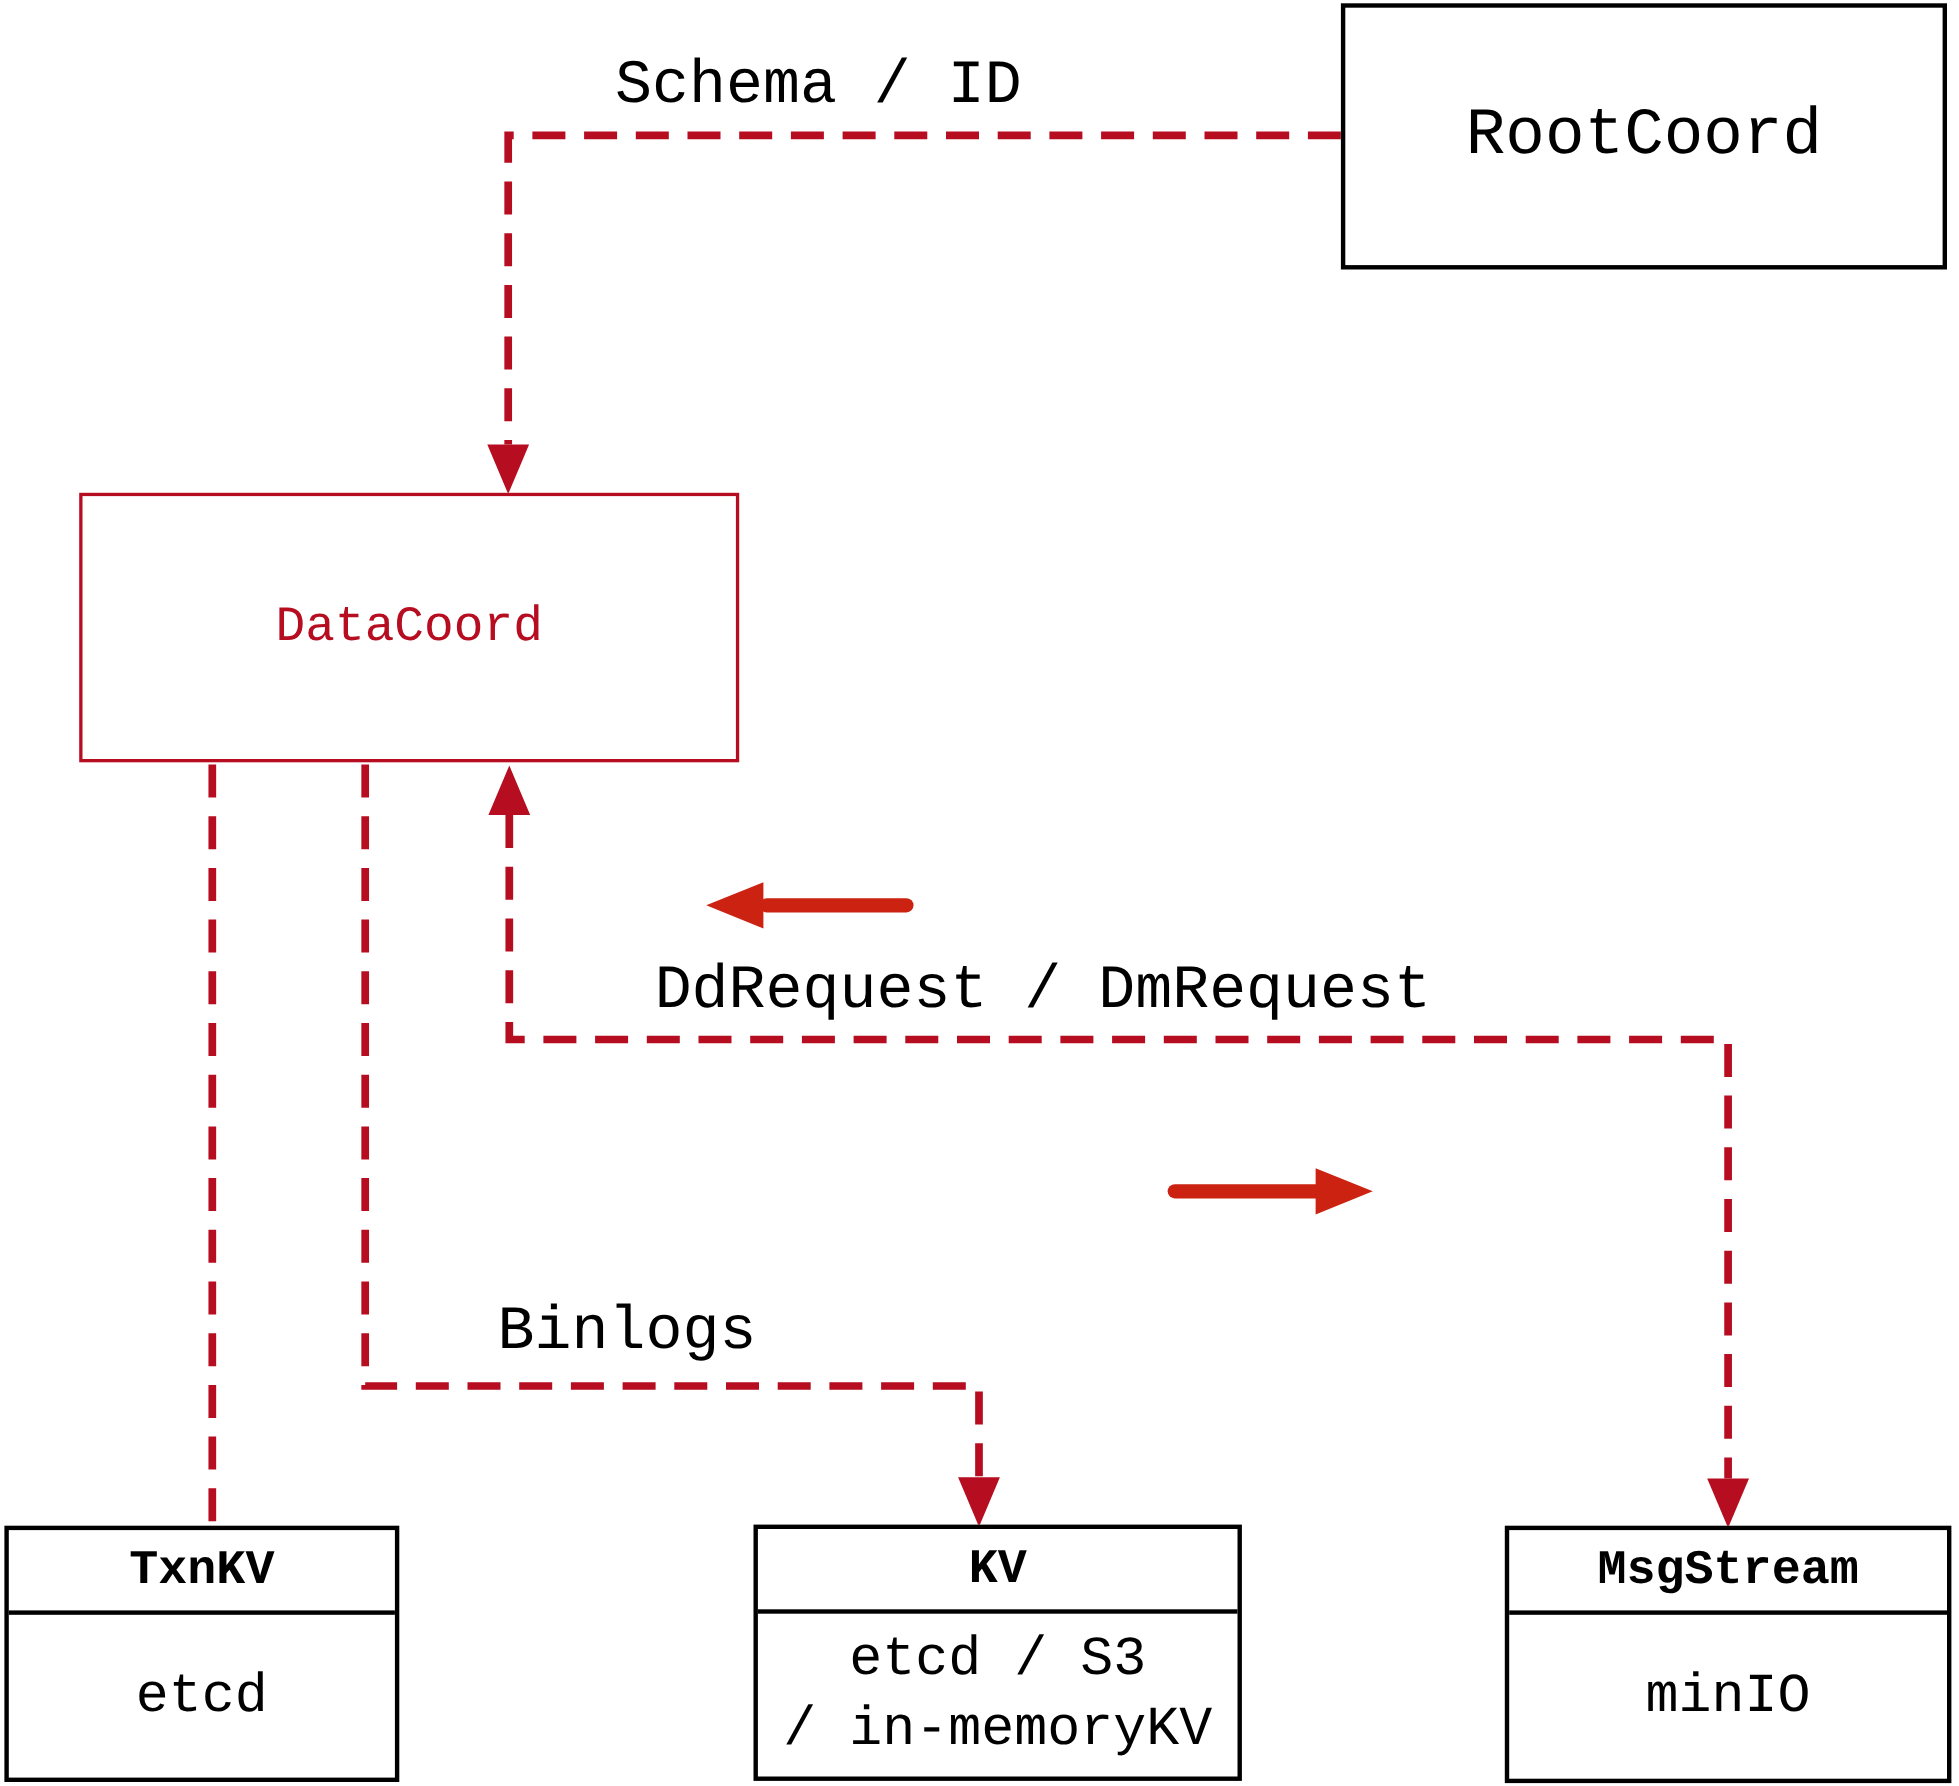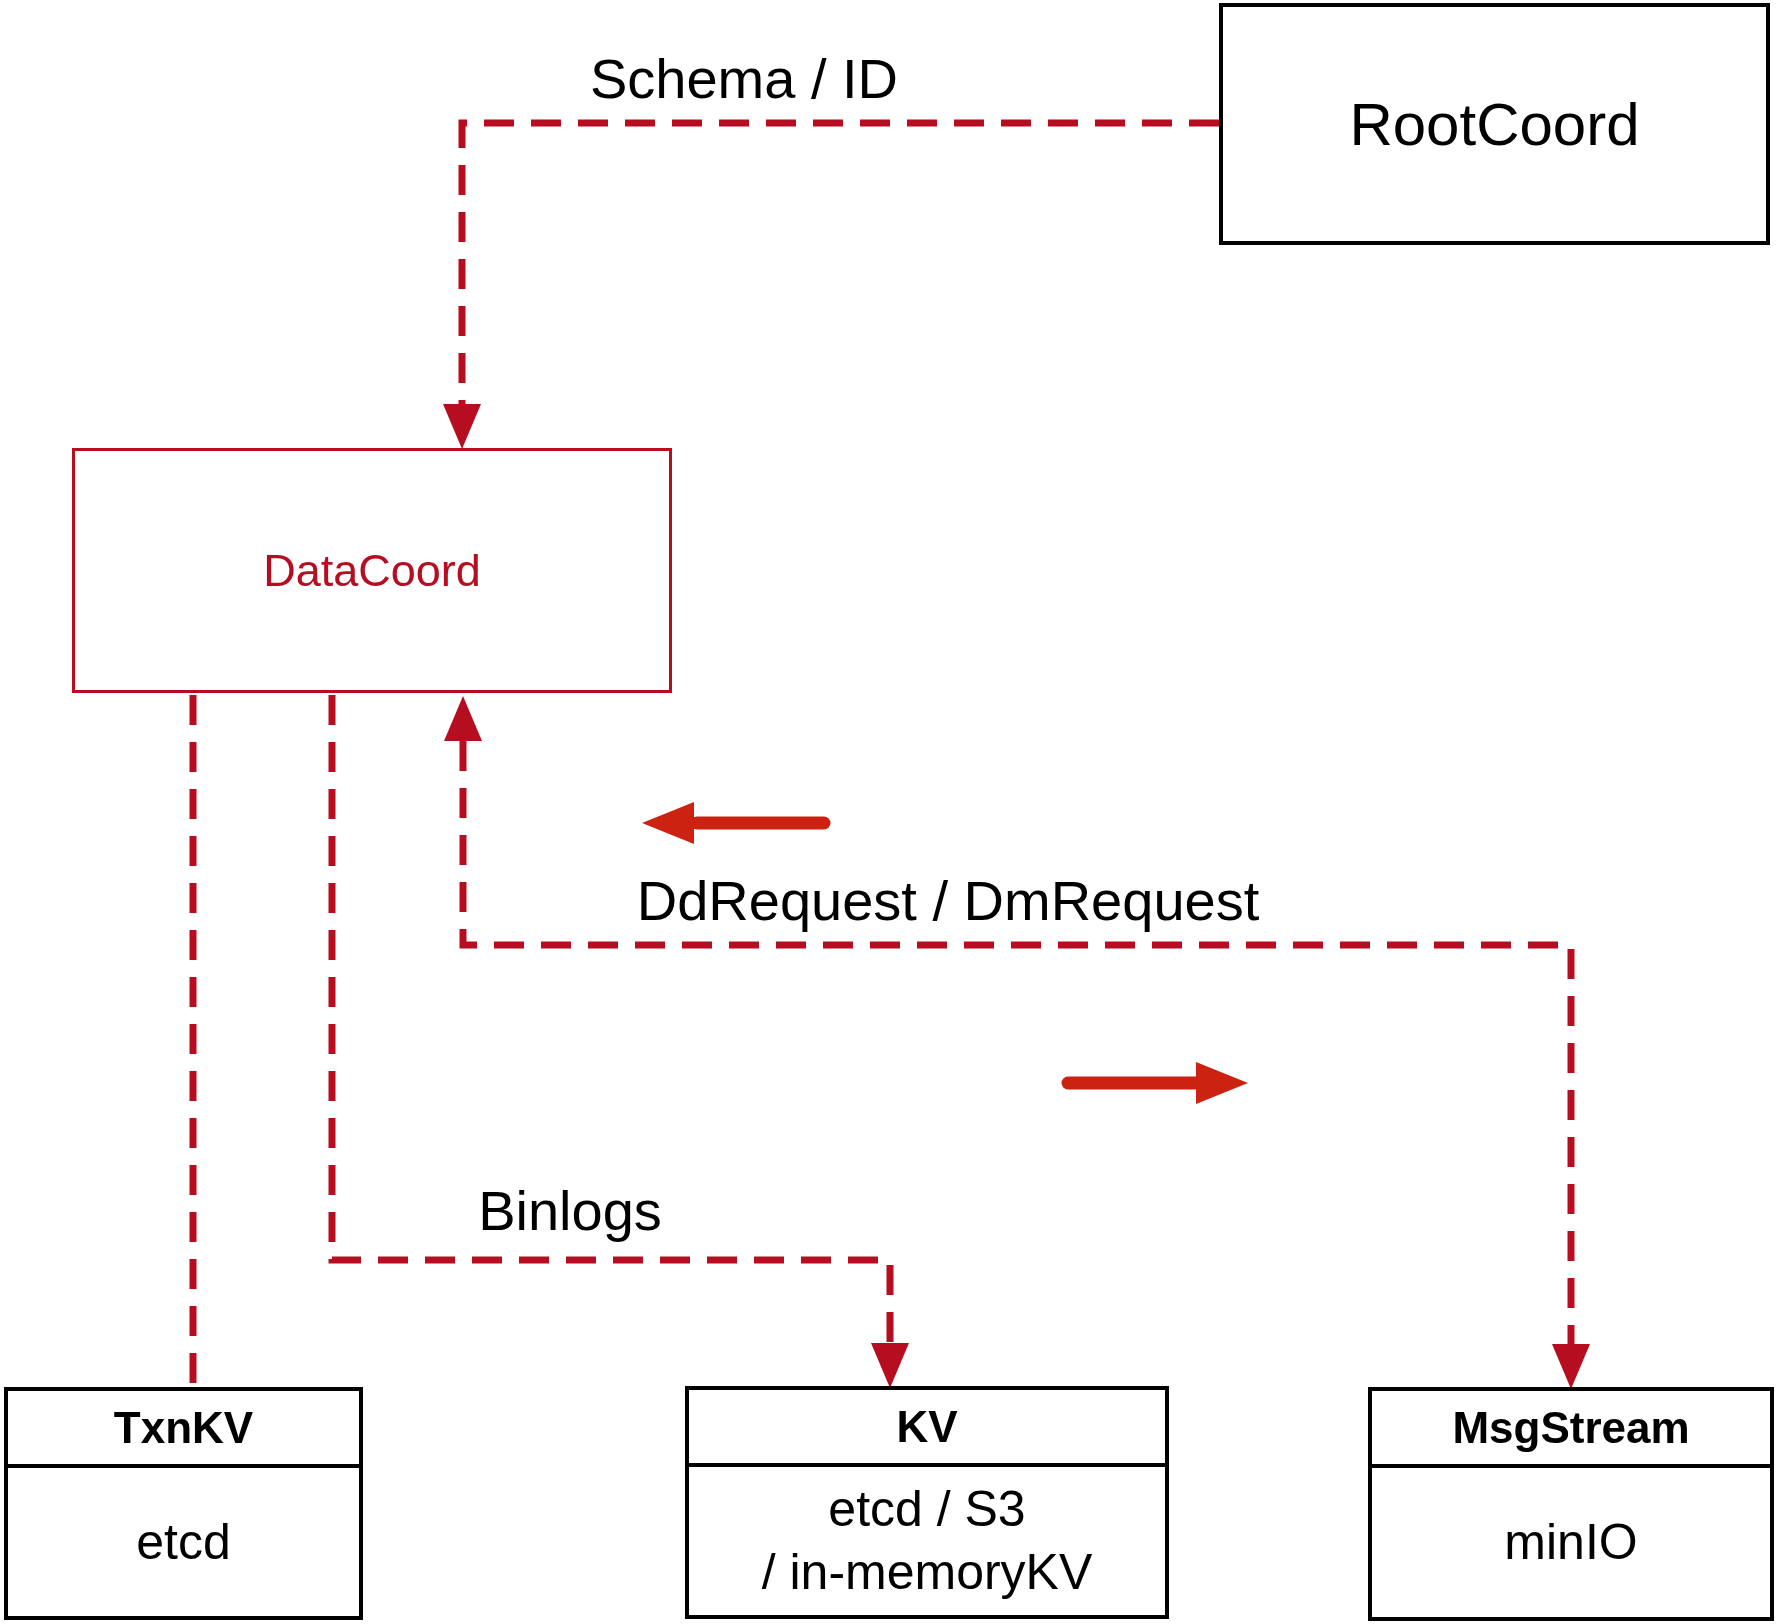--- a/index.html
+++ b/index.html
@@ -6,21 +6,21 @@
     --crimson:#b60d20;
     --arrow-red:#cc2211;
     --box-border:#000000;
     --label-text:#000000;
   }
   html,body{margin:0;padding:0;background:#ffffff;}
   .canvas{
     position:relative;
     width:1781px;height:1624px;
     background:#ffffff;
-    font-family:Liberation Sans, sans-serif;
+    font-family:Liberation Mono, monospace;
     overflow:hidden;
   }
   svg.connector-layer{
     position:absolute;left:0;top:0;width:1781px;height:1624px;
   }
   .dashed{
     fill:none;
     stroke:var(--crimson);
     stroke-width:7;
     stroke-dasharray:30 17;
@@ -44,21 +44,21 @@
   }
 
   .entity{
     position:absolute;
     box-sizing:border-box;
     border:4px solid var(--box-border);
     background:#ffffff;
     display:flex;flex-direction:column;
   }
   .entity-txnkv{left:4px;top:1387px;width:359px;height:233px;}
-  .entity-kv{left:685px;top:1386px;width:484px;height:233px;}
+  .entity-kv{left:685px;top:1386px;width:444px;height:233px;}
   .entity-msgstream{left:1368px;top:1387px;width:406px;height:234px;}
   .entity-header{
     box-sizing:border-box;
     height:77px;
     border-bottom:4px solid var(--box-border);
     display:flex;align-items:center;justify-content:center;
     font-weight:bold;font-size:44px;color:#000000;
   }
   .entity-body{
     flex:1;

